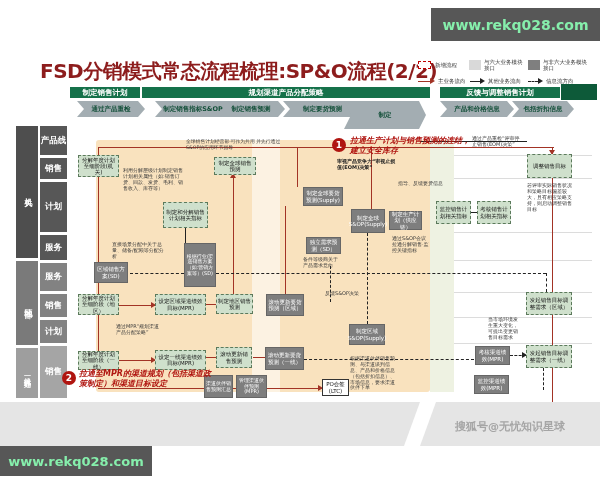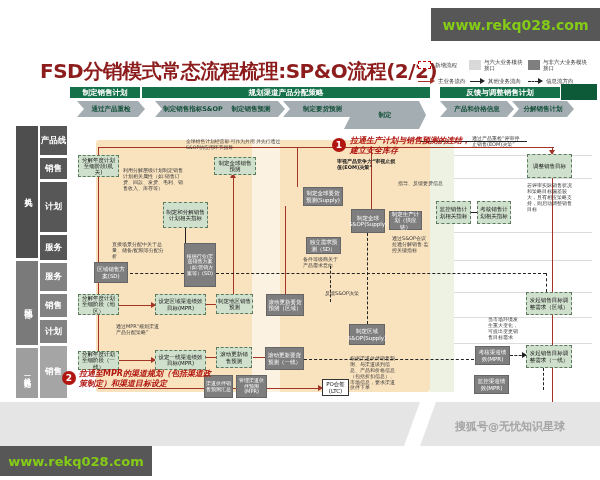--- a/index.html
+++ b/index.html
@@ -1,19 +1,19 @@
 <!DOCTYPE html>
 <html><head>
 <meta charset="utf-8">
 <style>
   html,body{margin:0;padding:0;}
   body{width:600px;height:480px;position:relative;overflow:hidden;background:#fff;
        font-family:"DejaVu Sans","Liberation Sans",sans-serif;}
   .abs{position:absolute;box-sizing:border-box;}
-  .wm{background:#575757;color:#84cc16;font-weight:bold;display:flex;align-items:center;justify-content:center;}
+  .wm{background:#575757;color:#86efac;font-weight:bold;display:flex;align-items:center;justify-content:center;}
   .title{color:#8d1d1d;font-weight:bold;font-size:20px;letter-spacing:-0.5px;white-space:nowrap;}
   .band{background:#15714a;color:#fff;font-weight:bold;font-size:7.5px;display:flex;align-items:center;justify-content:center;}
   .chev{background:#a3adb2;color:#14503a;font-weight:bold;font-size:6.5px;display:flex;align-items:center;justify-content:center;text-align:center;line-height:1.05;
         clip-path:polygon(0 0,calc(100% - 7px) 0,100% 50%,calc(100% - 7px) 100%,0 100%,7px 50%);}
   .sg{color:#fff;font-weight:bold;font-size:8px;display:flex;align-items:center;justify-content:center;writing-mode:vertical-rl;text-orientation:upright;letter-spacing:1px;}
   .sr{color:#fff;font-weight:bold;font-size:8.5px;display:flex;align-items:center;justify-content:center;}
   .b{font-size:5.5px;line-height:1.12;display:flex;align-items:center;justify-content:center;text-align:center;padding:1px;}
   .bg{background:#cfe0cc;border:1px dashed #5c7a5c;color:#151515;}
   .bk{background:#7e7e7e;border:1px solid #666;color:#fff;}
   .bw{background:#fff;border:1px solid #333;color:#111;}
@@ -59,21 +59,21 @@
 <div class="abs band" style="left:142px;top:87px;width:288px;height:11px">规划渠道产品分配策略</div>
 <div class="abs band" style="left:440px;top:87px;width:120px;height:11px">反馈与调整销售计划</div>
 <div class="abs" style="left:561px;top:84px;width:36px;height:16px;background:#0d5a39"></div>
 
 <div class="abs chev" style="left:77px;top:101px;width:68px;height:16px">通过产品重检</div>
 <div class="abs chev" style="left:155px;top:101px;width:76px;height:16px">制定销售指标S&amp;OP</div>
 <div class="abs chev" style="left:217px;top:101px;width:68px;height:16px">制定销售预测</div>
 <div class="abs chev" style="left:283px;top:101px;width:79px;height:16px">制定要货预测</div>
 <div class="abs chev" style="left:344px;top:101px;width:82px;height:28px">制定</div>
 <div class="abs chev" style="left:440px;top:101px;width:74px;height:16px">产品和价格信息</div>
-<div class="abs chev" style="left:512px;top:101px;width:62px;height:16px">分解销售计划</div>
+<div class="abs chev" style="left:512px;top:101px;width:62px;height:16px">包括折扣信息</div>
 
 <div class="abs sg" style="left:16px;top:126px;width:22px;height:132px;background:#4e4e4e">机关</div>
 <div class="abs sg" style="left:16px;top:261px;width:22px;height:84px;background:#7a7a7a">地区部</div>
 <div class="abs sg" style="left:16px;top:348px;width:22px;height:50px;background:#9e9e9e;font-size:7px">一线代表处</div>
 <div class="abs sr" style="left:40px;top:126px;width:27px;height:29px;background:#575757">产品线</div>
 <div class="abs sr" style="left:40px;top:158px;width:27px;height:21px;background:#575757">销售</div>
 <div class="abs sr" style="left:40px;top:182px;width:27px;height:50px;background:#575757">计划</div>
 <div class="abs sr" style="left:40px;top:235px;width:27px;height:25px;background:#575757">服务</div>
 <div class="abs sr" style="left:40px;top:263px;width:27px;height:28px;background:#828282">服务</div>
 <div class="abs sr" style="left:40px;top:294px;width:27px;height:23px;background:#828282">销售</div>

